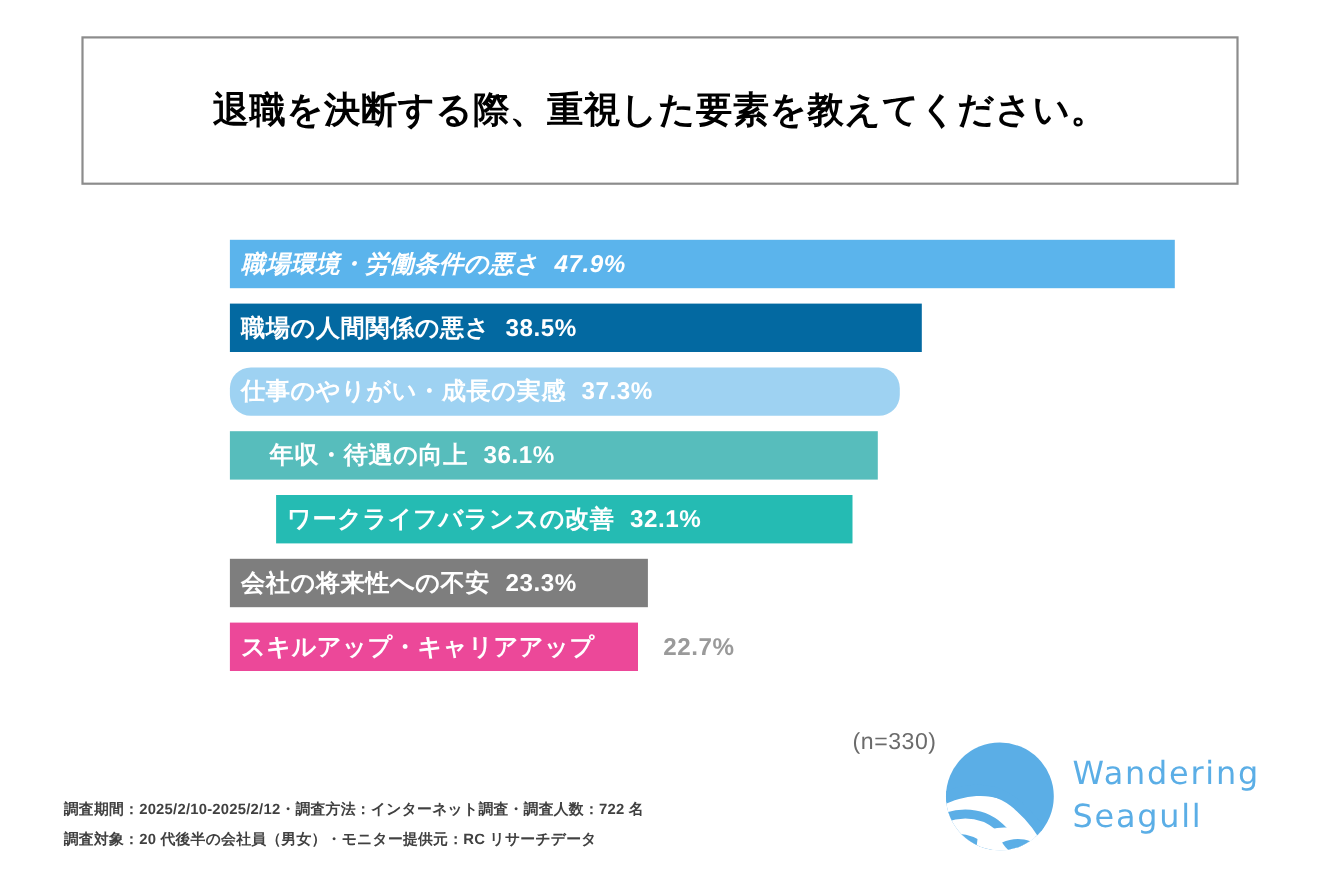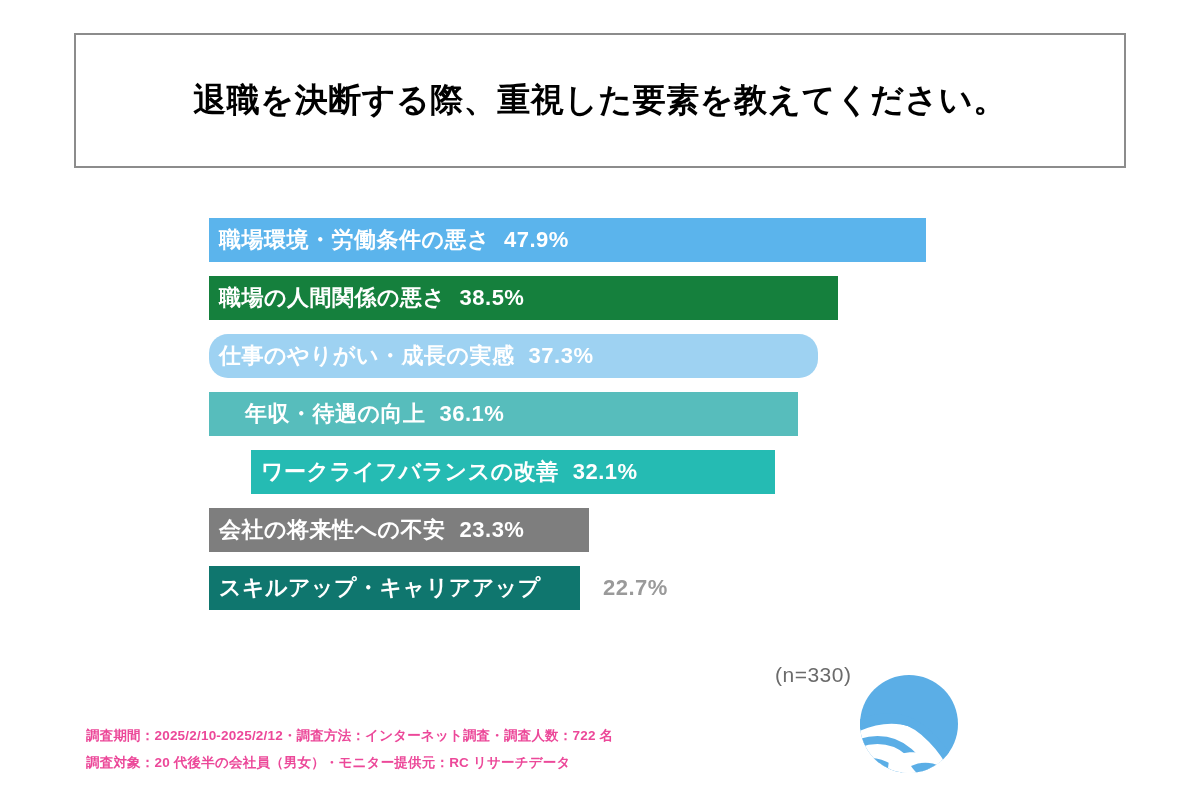--- a/index.html
+++ b/index.html
@@ -90,24 +90,24 @@
     left: 775px;
     top: 663px;
     font-size: 21px;
     color: #6b6b6b;
     letter-spacing: 0.5px;
   }
 
   
   #footer-notes {
     position: absolute;
-    left: 86px;
+    left: 58px;
     top: 722px;
     font-size: 13.5px;
-    color: #ec4899;
+    color: #404040;
     line-height: 2.0;
     letter-spacing: 0.2px;
     font-weight: bold;
   }
   #footer-notes div { white-space: nowrap; }
 
   
   #logo {
     position: absolute;
     left: 855px;
@@ -135,26 +135,26 @@
 </style>
 </head>
 <body>
 
 <div id="title-box">
   <div class="title-line">退職を決断する際、重視した要素を教えてください。</div>
 </div>
 
 <div id="chart-area">
     <div class="bar-row" style="top: 0px;">
-      <div class="bar-rect" style="width: 717px; background: rgb(91, 180, 236);">
+      <div class="bar-rect" style="width: 859px; background: rgb(91, 180, 236); font-style: italic;">
         <span class="bar-text"><span>職場環境・労働条件の悪さ</span><span class="pct">47.9%</span></span>
       </div>
     </div>
     <div class="bar-row" style="top: 58px;">
-      <div class="bar-rect" style="width: 629px; background: #15803d;">
+      <div class="bar-rect" style="width: 629px; background: #0369a1;">
         <span class="bar-text"><span>職場の人間関係の悪さ</span><span class="pct">38.5%</span></span>
       </div>
     </div>
     <div class="bar-row" style="top: 116px;">
       <div class="bar-rect" style="width: 609px; background: rgb(158, 210, 242); border-radius: 19px;">
         <span class="bar-text"><span>仕事のやりがい・成長の実感</span><span class="pct">37.3%</span></span>
       </div>
     </div>
     <div class="bar-row" style="top: 174px;">
       <div class="bar-rect" style="width: 589px; background: rgb(87, 189, 188); padding-left: 36px;">
@@ -165,21 +165,21 @@
       <div class="bar-rect" style="width: 524px; background: rgb(37, 187, 179);">
         <span class="bar-text"><span>ワークライフバランスの改善</span><span class="pct">32.1%</span></span>
       </div>
     </div>
     <div class="bar-row" style="top: 290px;">
       <div class="bar-rect" style="width: 380px; background: rgb(126, 126, 126);">
         <span class="bar-text"><span>会社の将来性への不安</span><span class="pct">23.3%</span></span>
       </div>
     </div>
     <div class="bar-row" style="top: 348px;">
-      <div class="bar-rect" style="width: 371px; background: #0f766e;">
+      <div class="bar-rect" style="width: 371px; background: #ec4899;">
         <span class="bar-text">スキルアップ・キャリアアップ</span>
       </div>
       <span class="bar-text overflow-value">22.7%</span>
     </div>
   </div>
 
 <div id="n-label">(n=330)</div>
 
 <div id="footer-notes">
   <div>調査期間：2025/2/10-2025/2/12・調査方法：インターネット調査・調査人数：722 名</div>
@@ -202,13 +202,17 @@
         <path d="M -12 60 C 16 40, 48 38, 70 58 C 84 70, 94 84, 101 100" fill="none" stroke="#5BAEE6" stroke-width="9" stroke-linecap="round"></path>
         <path d="M -12 78 C 10 62, 36 62, 54 78 C 66 89, 74 98, 79 107" fill="none" stroke="#5BAEE6" stroke-width="8" stroke-linecap="round"></path>
         <path d="M -10 95 C 6 84, 26 85, 40 97 C 48 104, 53 110, 56 116" fill="none" stroke="#5BAEE6" stroke-width="7" stroke-linecap="round"></path>
 
         <path d="M 34 86 C 50 74, 74 76, 92 92 C 100 99, 105 105, 108 110 L 108 118 L 30 118 Z" fill="#ffffff"></path>
 
         <path d="M 56 92 C 68 86, 84 88, 94 99 C 84 108, 66 108, 56 92 Z" fill="#5BAEE6"></path>
       </g>
     </svg>
   </div>
+  <div id="logo-text">
+    <div>Wandering</div>
+    <div>Seagull</div>
+  </div>
 </div>
 
 </body></html>

